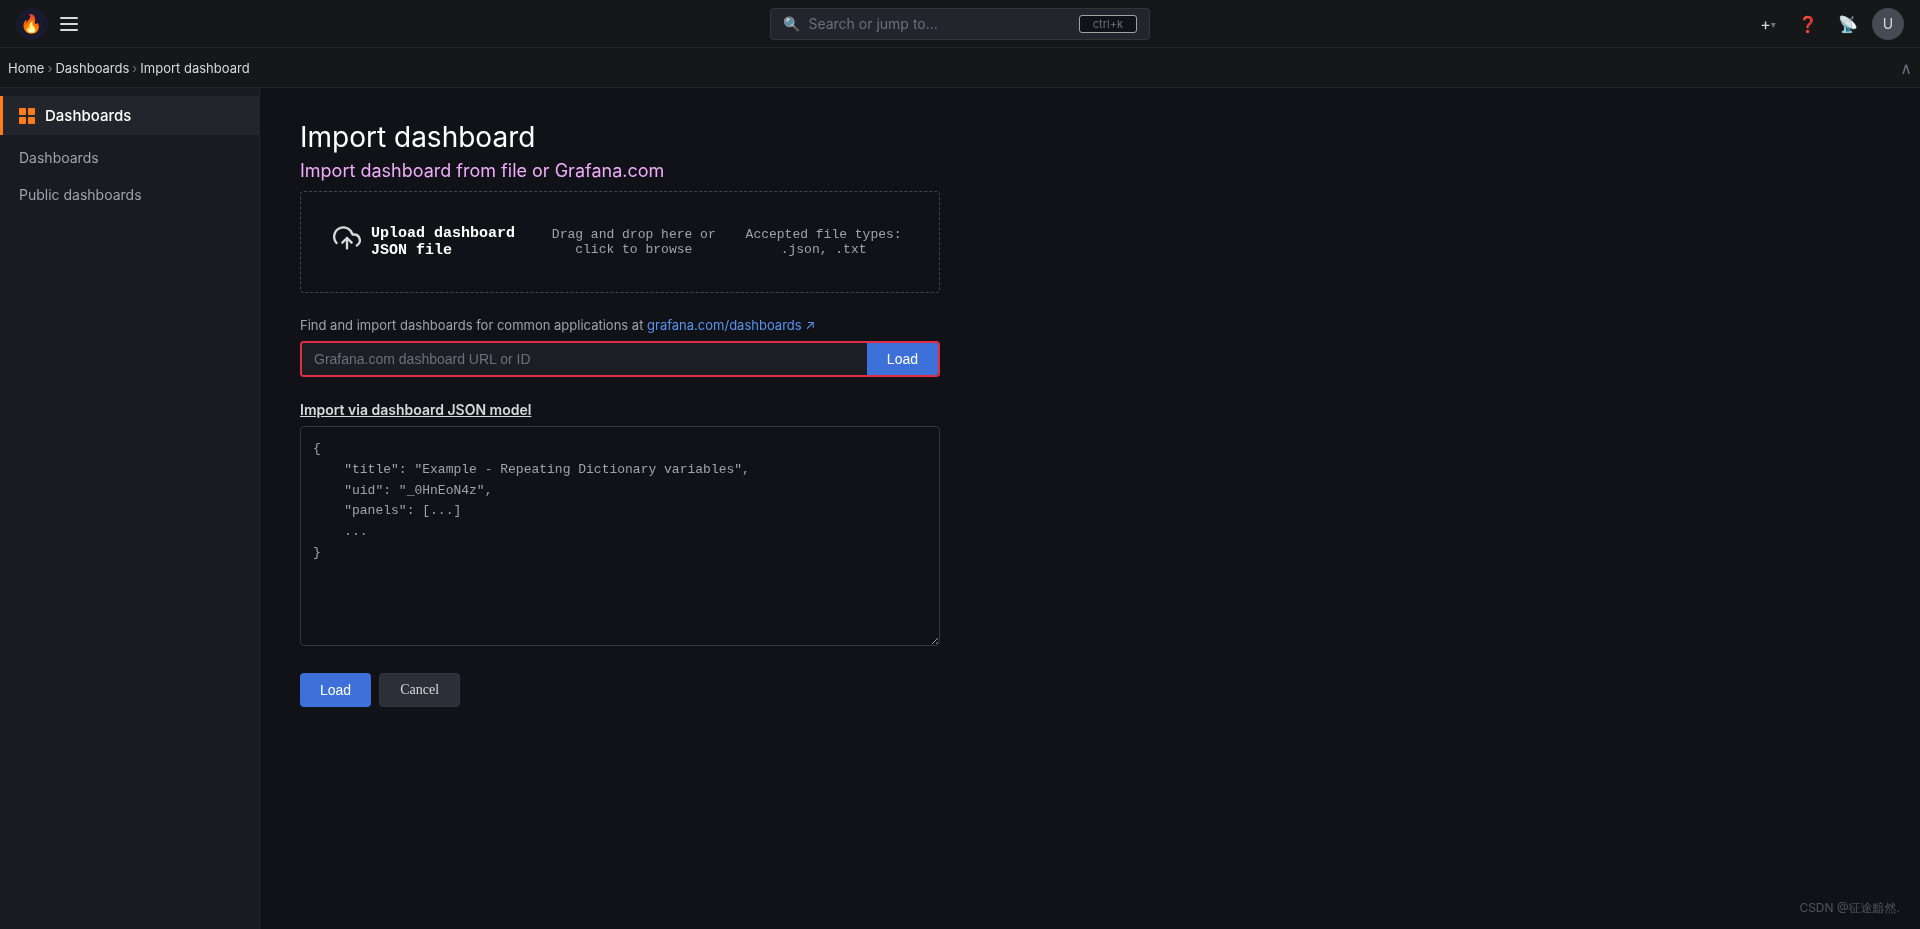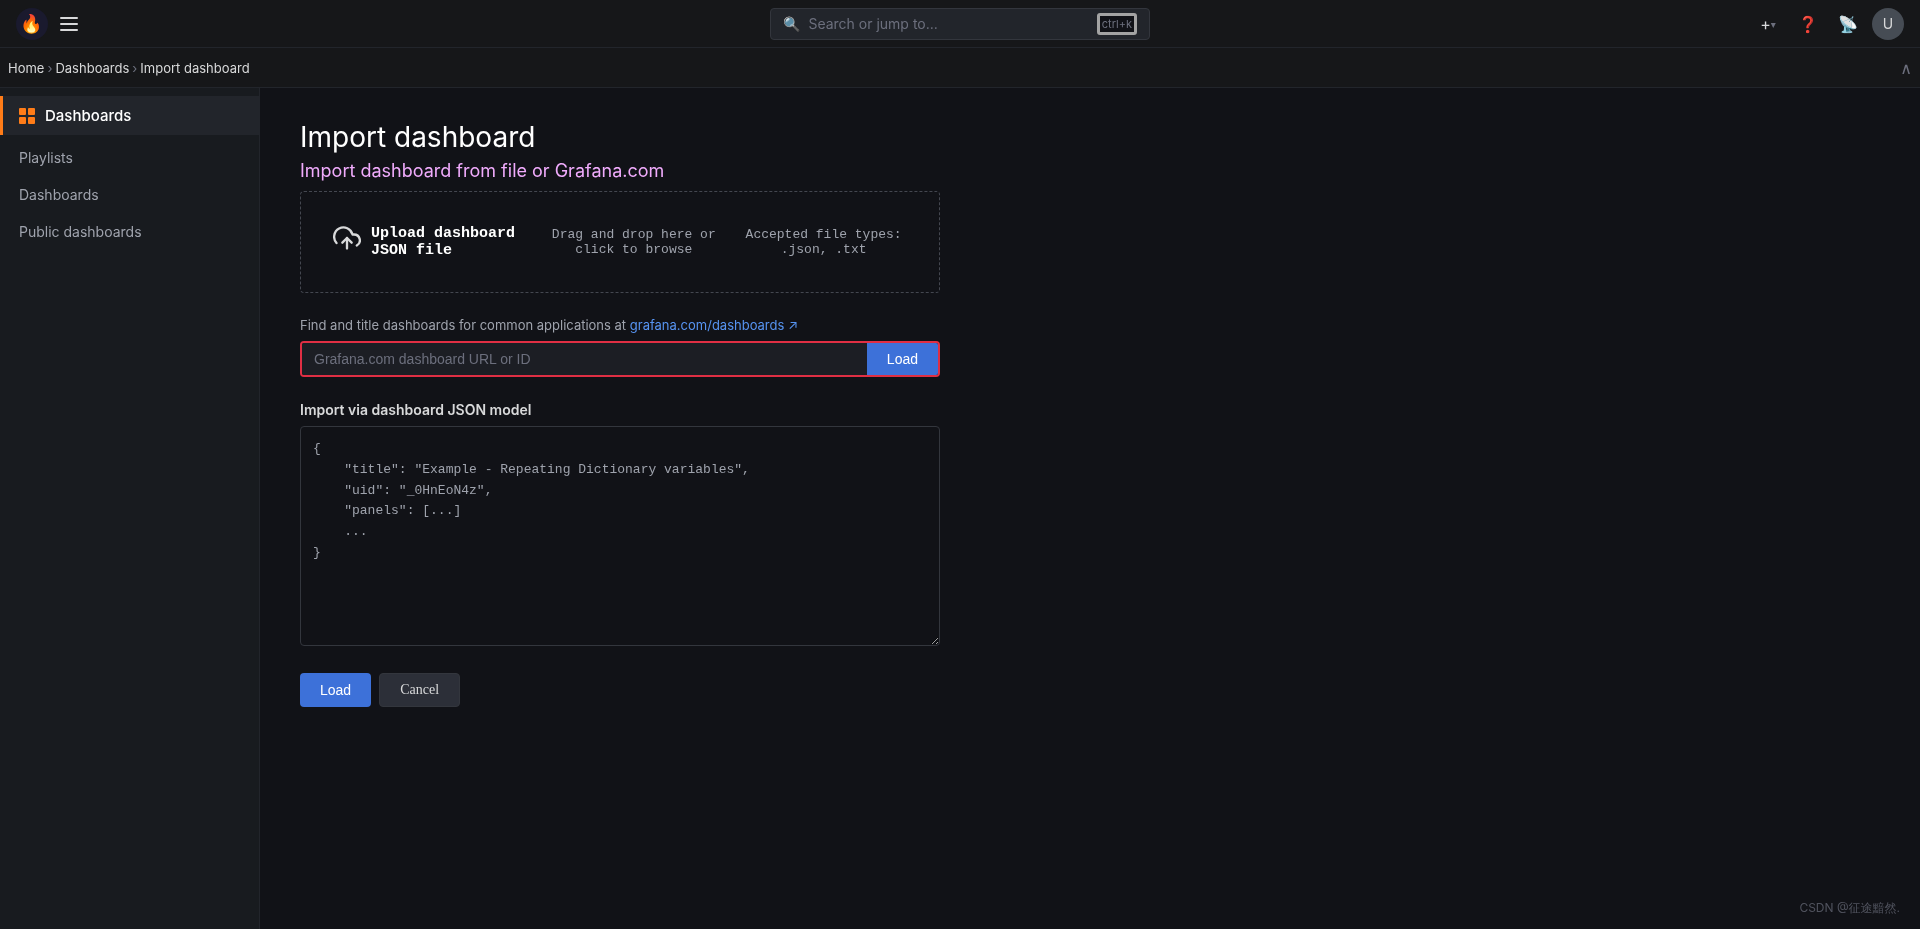--- a/index.html
+++ b/index.html
@@ -59,23 +59,23 @@
       cursor: text;
       gap: 8px;
     }
     .topnav-search-text {
       color: #6c6f7d;
       font-size: 14px;
       flex: 1;
     }
     .topnav-search-shortcut {
       background: #111217;
-      border: 3px solid #a3a3a3;
+      border: 1px solid #a3a3a3;
       border-radius: 3px;
-      padding: 1px 2px;
+      padding: 1px 13px;
       font-size: 11px;
       color: #6c6f7d;
     }
     .topnav-right {
       margin-left: auto;
       display: flex;
       align-items: center;
       gap: 8px;
     }
     .topnav-icon-btn {
@@ -271,20 +271,21 @@
     
     .json-model-section {
       max-width: 640px;
       margin-bottom: 24px;
     }
     .json-model-label {
       font-size: 14px;
       font-weight: 600;
       color: #d8d9da;
       margin-bottom: 8px;
+      text-decoration: underline;
     }
     .json-textarea {
       width: 100%;
       background: #111217;
       border: 1px solid #33363d;
       border-radius: 4px;
       color: #9fa3ad;
       font-family: 'Courier New', monospace;
       font-size: 13px;
       padding: 12px;
@@ -383,23 +384,20 @@
 
   <div class="sidebar">
     <div class="sidebar-active-item">
       <div class="dashboards-grid-icon">
         <span></span>
           <span></span>
           <span></span>
           <span></span>
       </div>
       <span>Dashboards</span>
-    </div>
-    <div class="sidebar-nav-item">
-      <span>Playlists</span>
     </div>
     <div class="sidebar-nav-item">
       <span>Dashboards</span>
     </div>
     <div class="sidebar-nav-item">
       <span>Public dashboards</span>
     </div>
   </div>
 
   <div class="main-content">
@@ -416,21 +414,21 @@
           <path d="M20.39 18.39A5 5 0 0 0 18 9h-1.26A8 8 0 1 0 3 16.3"></path>
         </svg>
       </div>
       <div class="upload-title">Upload dashboard JSON file</div>
       <div class="upload-desc">Drag and drop here or click to browse</div>
       <div class="upload-desc">Accepted file types: .json, .txt</div>
     </div>
 
     <div class="import-url-section">
       <div class="import-url-hint">
-        <span>Find and title dashboards for common applications at </span><a href="#"><span>grafana.com/dashboards</span> ↗</a>
+        <span>Find and import dashboards for common applications at </span><a href="#"><span>grafana.com/dashboards</span> ↗</a>
       </div>
       <div class="import-url-row">
         <input class="import-url-input" type="text" placeholder="Grafana.com dashboard URL or ID" style="">
         <button class="import-url-btn">Load</button>
       </div>
     </div>
 
     <div class="json-model-section">
       <div class="json-model-label">Import via dashboard JSON model</div>
       <textarea class="json-textarea" style="">{

